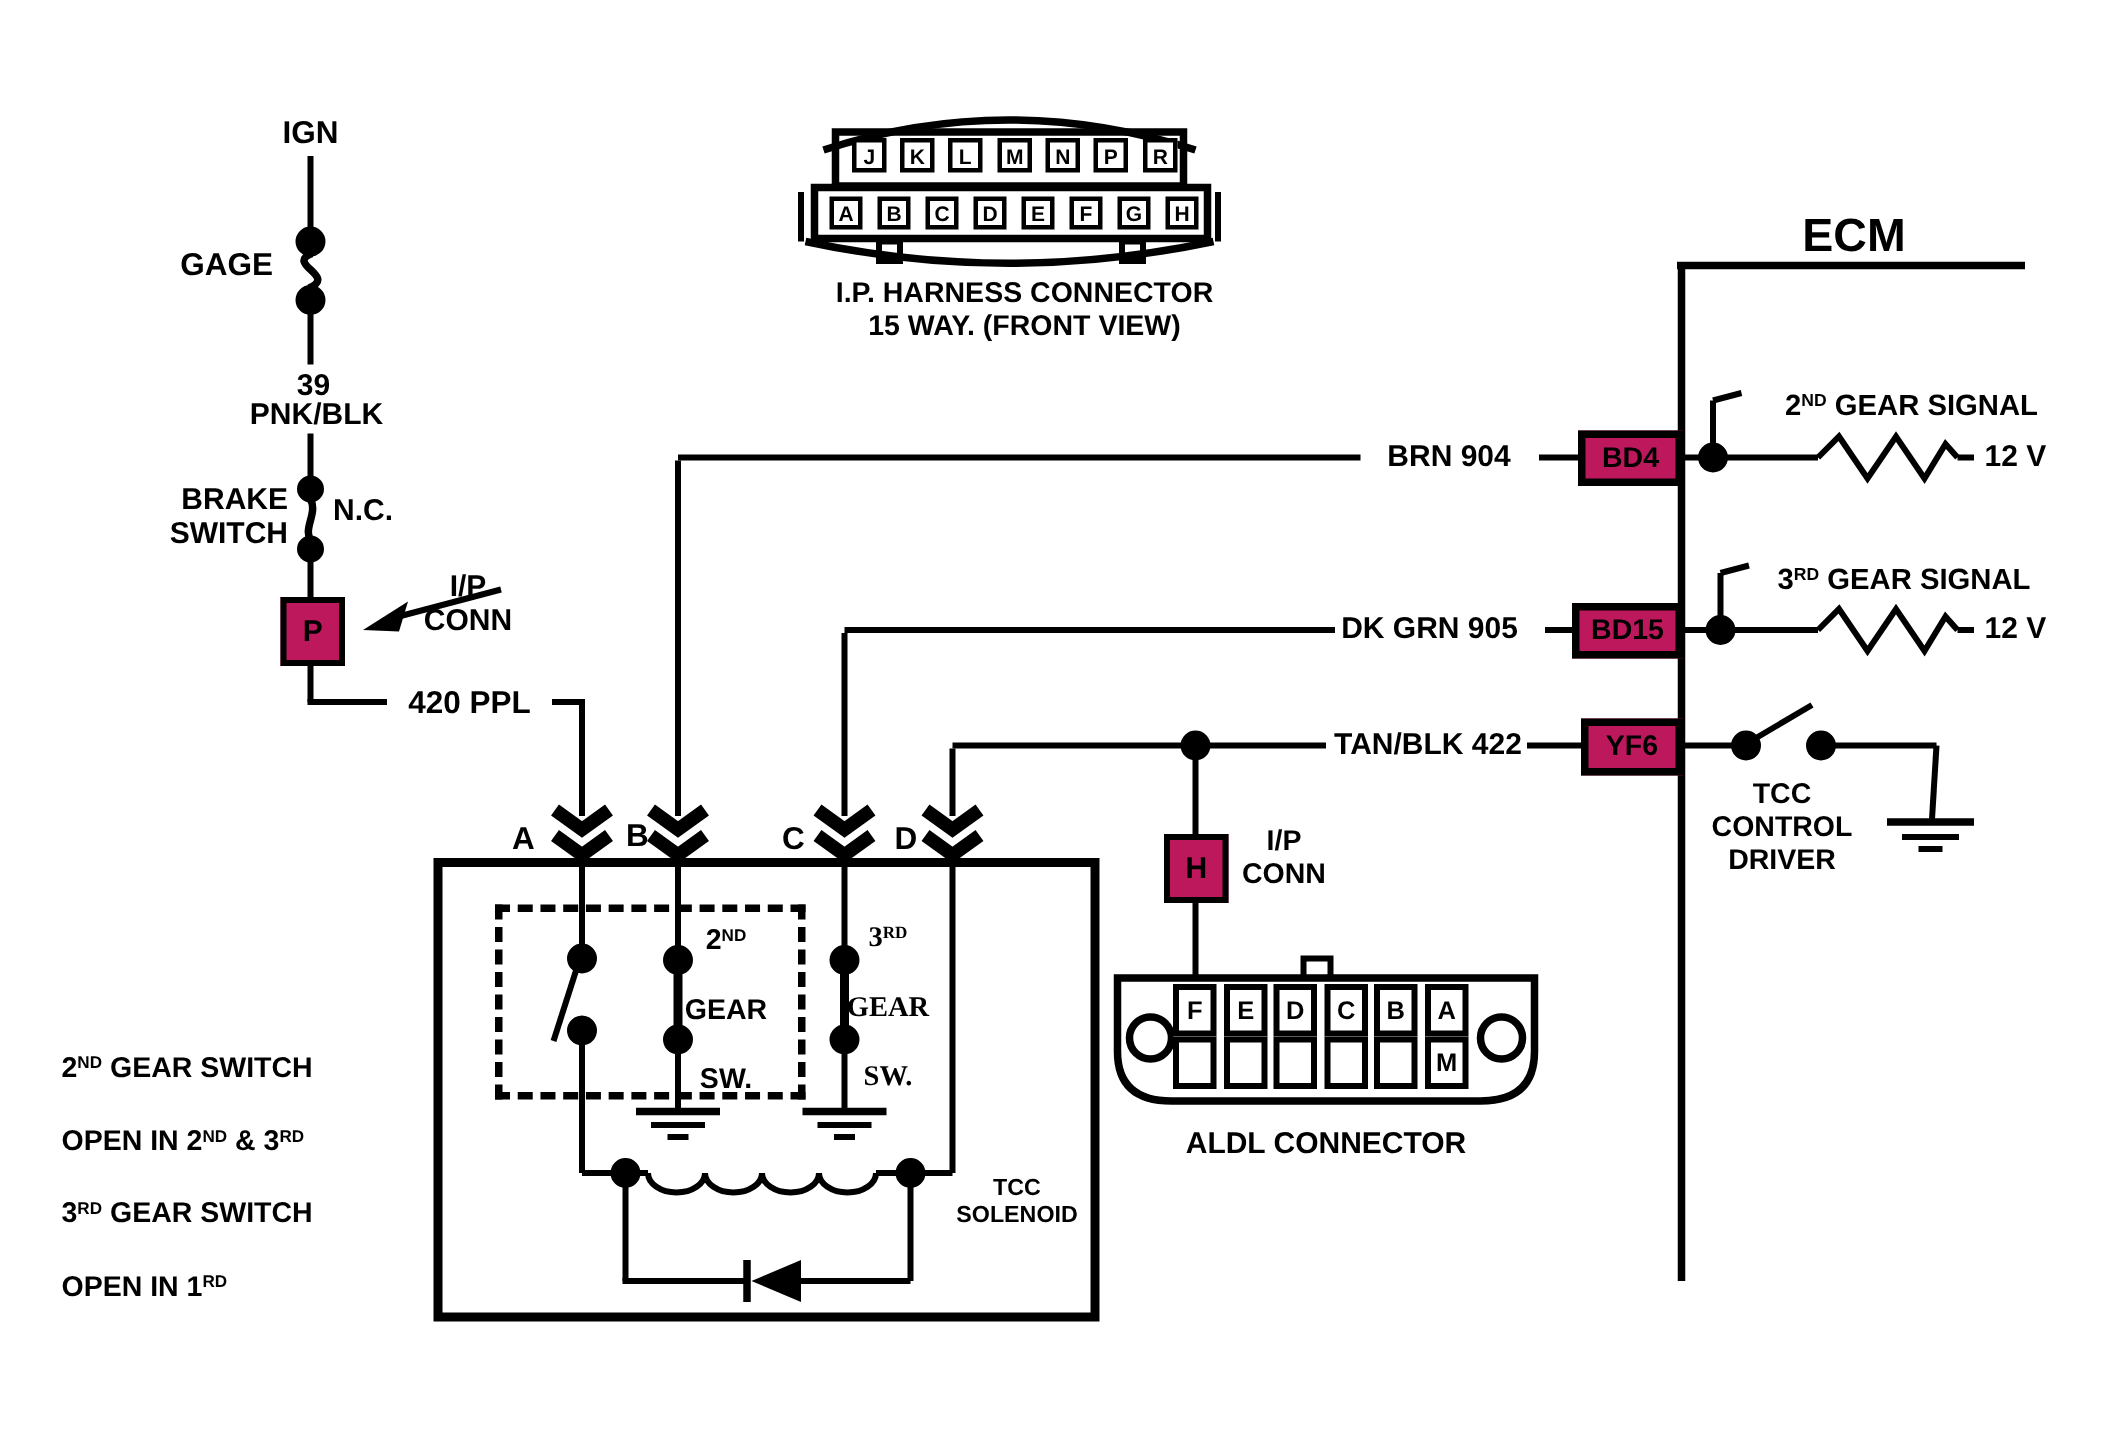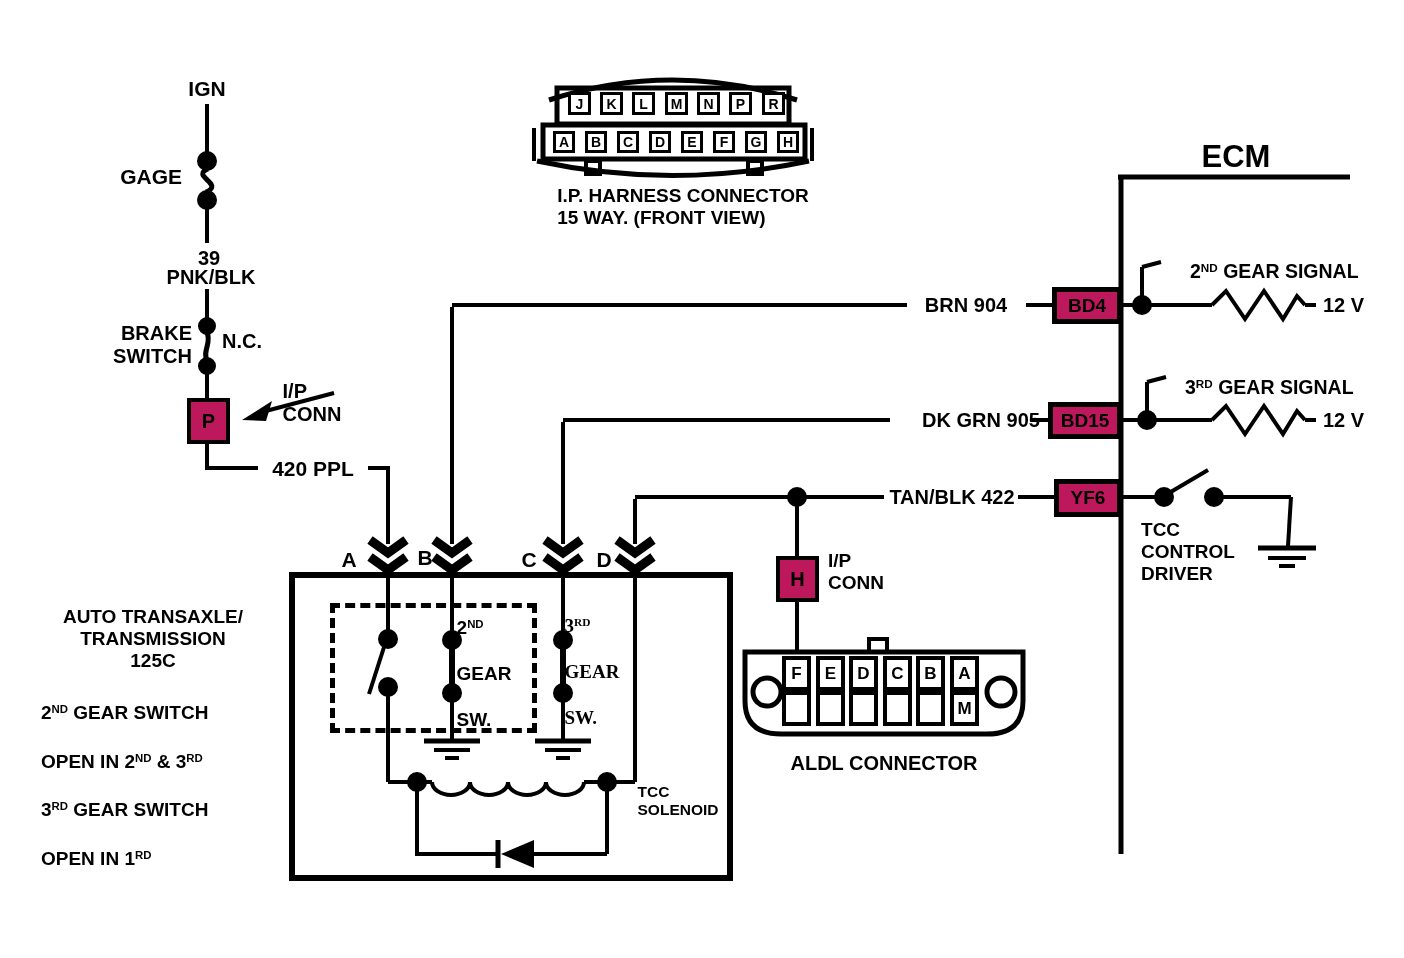--- a/index.html
+++ b/index.html
@@ -2,21 +2,21 @@
 <html><head>
 <meta charset="utf-8">
 <style>
   html,body{margin:0;padding:0;background:#fff;}
   #canvas{
     position:relative;width:1404px;height:958px;background:#fff;overflow:hidden;
     font-family:"Liberation Sans",sans-serif;font-weight:bold;color:#000;
   }
   #wiring-svg{position:absolute;left:0;top:0;}
   .lbl{position:absolute;white-space:pre-line;line-height:1.14;}
-  .c{transform:translate(-50%,-50%);}
+  .c{transform:translate(-50%,-50%);text-align:center;}
   .l{transform:translate(0,-50%);text-align:left;}
   .r{transform:translate(-100%,-50%);text-align:right;}
   .sup{font-size:0.60em;vertical-align:0.50em;letter-spacing:0;}
   .box{position:absolute;box-sizing:border-box;border:4px solid #000;background:#be185d;
        display:flex;align-items:center;justify-content:center;}
   .frame{position:absolute;box-sizing:border-box;background:transparent;}
   .cell{position:absolute;box-sizing:border-box;border:3px solid #000;background:#fff;
         display:flex;align-items:center;justify-content:center;}
 </style>
 </head>
@@ -302,23 +302,20 @@
   <div class="lbl c" style="left:313px;top:469px;font-size:21px;">420 PPL</div>
 
   <div class="lbl c" style="left:683px;top:207px;font-size:19px;">I.P. HARNESS CONNECTOR
 15 WAY. (FRONT VIEW)</div>
 
   <div class="lbl c" style="left:349px;top:560px;font-size:21px;">A</div>
   <div class="lbl c" style="left:425px;top:558px;font-size:21px;">B</div>
   <div class="lbl c" style="left:529px;top:560px;font-size:21px;">C</div>
   <div class="lbl c" style="left:604px;top:560px;font-size:21px;">D</div>
 
-  <div class="lbl" style="left:40px;top:606px;width:226px;font-size:19px;text-align:center;line-height:22px;">AUTO TRANSAXLE/
-TRANSMISSION
-125C</div>
   <div class="lbl" style="left:41px;top:675px;width:240px;font-size:19px;line-height:23px;">
     <div><span>2</span><span class="sup">ND</span><span> GEAR SWITCH</span></div>
     <div><span>OPEN IN 2</span><span class="sup">ND</span><span> &amp; 3</span><span class="sup">RD</span></div>
     <div><span>3</span><span class="sup">RD</span><span> GEAR SWITCH</span></div>
     <div><span>OPEN IN 1</span><span class="sup">RD</span></div>
   </div>
 
   <div class="lbl c" style="left:484px;top:672px;font-size:19px;line-height:23px;">
     <div><span>2</span><span class="sup">ND</span></div>
     <div>GEAR</div>
@@ -331,21 +328,21 @@
   </div>
 
   <div class="lbl c" style="left:678px;top:801px;font-size:15.5px;">TCC
 SOLENOID</div>
 
   <div class="lbl c" style="left:856px;top:572px;font-size:19px;">I/P
 CONN</div>
   <div class="lbl c" style="left:884px;top:763px;font-size:20px;">ALDL CONNECTOR</div>
 
   <div class="lbl c" style="left:966px;top:305px;font-size:20px;">BRN 904</div>
-  <div class="lbl c" style="left:953px;top:420px;font-size:20px;margin-left:28px;">DK GRN 905</div>
+  <div class="lbl c" style="left:953px;top:420px;font-size:20px;">DK GRN 905</div>
   <div class="lbl c" style="left:952px;top:497px;font-size:20px;">TAN/BLK 422</div>
 
   <div class="lbl c" style="left:1236px;top:157px;font-size:31px;">ECM</div>
 
   <div class="lbl l" style="left:1190px;top:260px;font-size:19.5px;">
     <span>2</span><span class="sup">ND</span><span> GEAR SIGNAL</span>
   </div>
   <div class="lbl l" style="left:1185px;top:376px;font-size:19.5px;">
     <span>3</span><span class="sup">RD</span><span> GEAR SIGNAL</span>
   </div>

